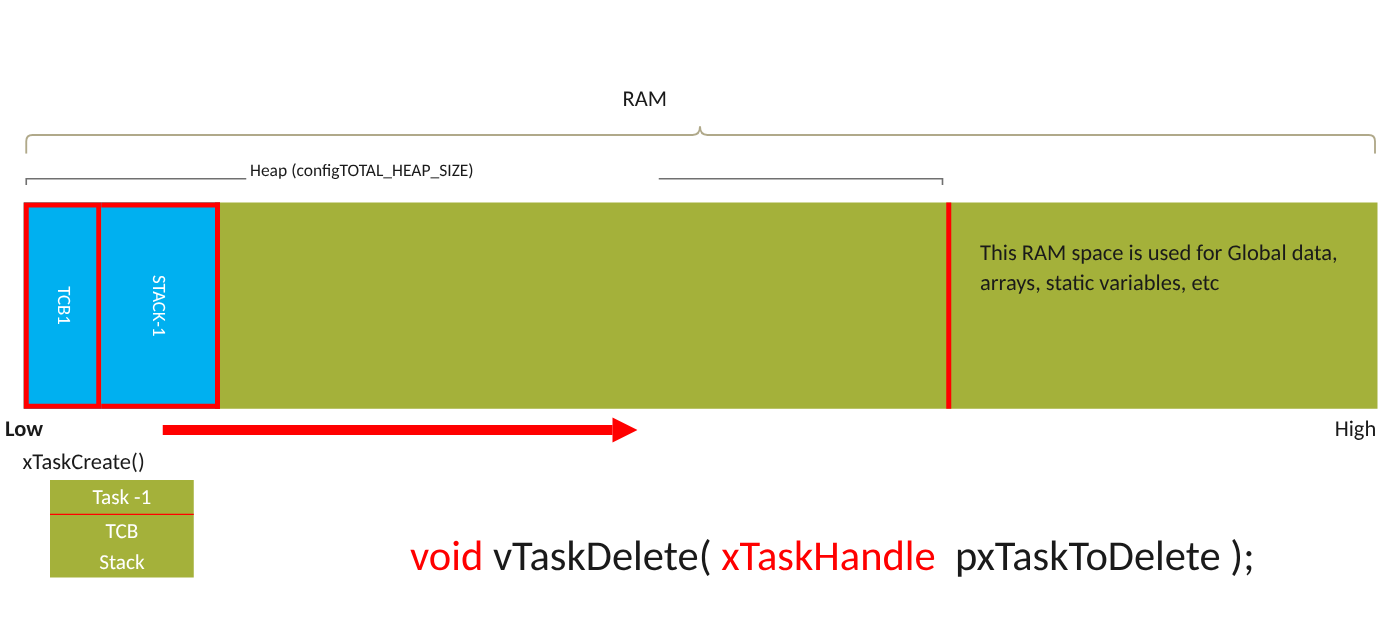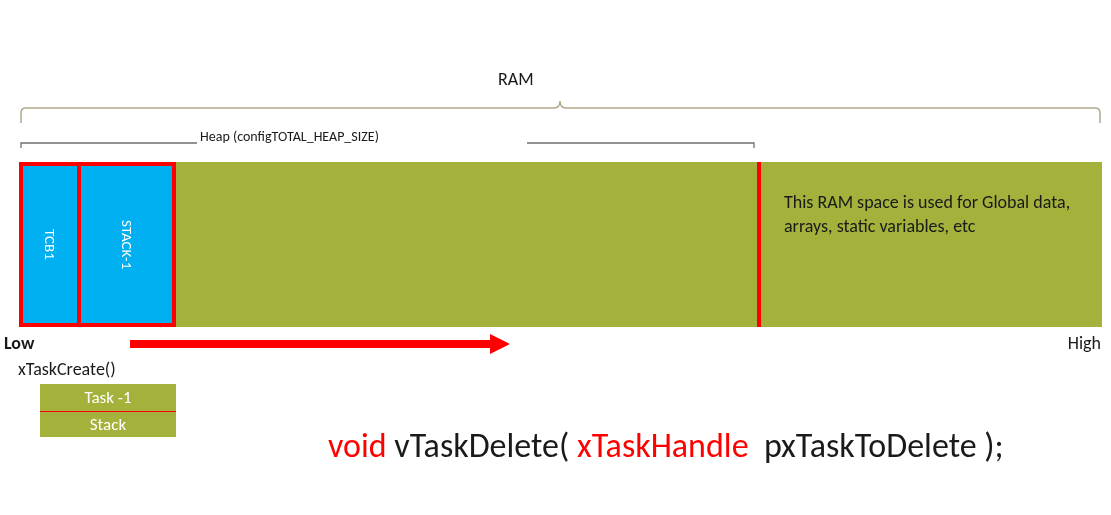--- a/index.html
+++ b/index.html
@@ -141,21 +141,21 @@
       position: absolute;
       top: 358px;
       left: 18px;
       font-size: 18px;
       color: #1a1a1a;
     }
     .task-box {
       position: absolute;
       top: 384px;
       left: 40px;
-      width: 136px;
+      width: 115px;
       background: #a4b13a;
       color: #ffffff;
       font-size: 17px;
       text-align: center;
     }
     .task-box-header {
       border-bottom: 1px solid #ff0000;
       padding: 3px 0;
     }
     .task-box-row {
@@ -202,16 +202,17 @@
 
 <svg class="growth-arrow" viewBox="0 0 380 24" preserveAspectRatio="none">
   <line x1="0" y1="12" x2="360" y2="12" stroke="#ff0000" stroke-width="8"></line>
   <polygon points="360,2 380,12 360,22" fill="#ff0000"></polygon>
 </svg>
 
 <div class="xtaskcreate-label">xTaskCreate()</div>
 
 <div class="task-box">
   <div class="task-box-header">Task -1</div>
+  <div class="task-box-row">TCB</div>
   <div class="task-box-row">Stack</div>
 </div>
 
 <div class="code-line"><span class="code-red">void</span><span> vTaskDelete( </span><span class="code-red">xTaskHandle</span><span>  pxTaskToDelete );</span></div>
 
 </body></html>

